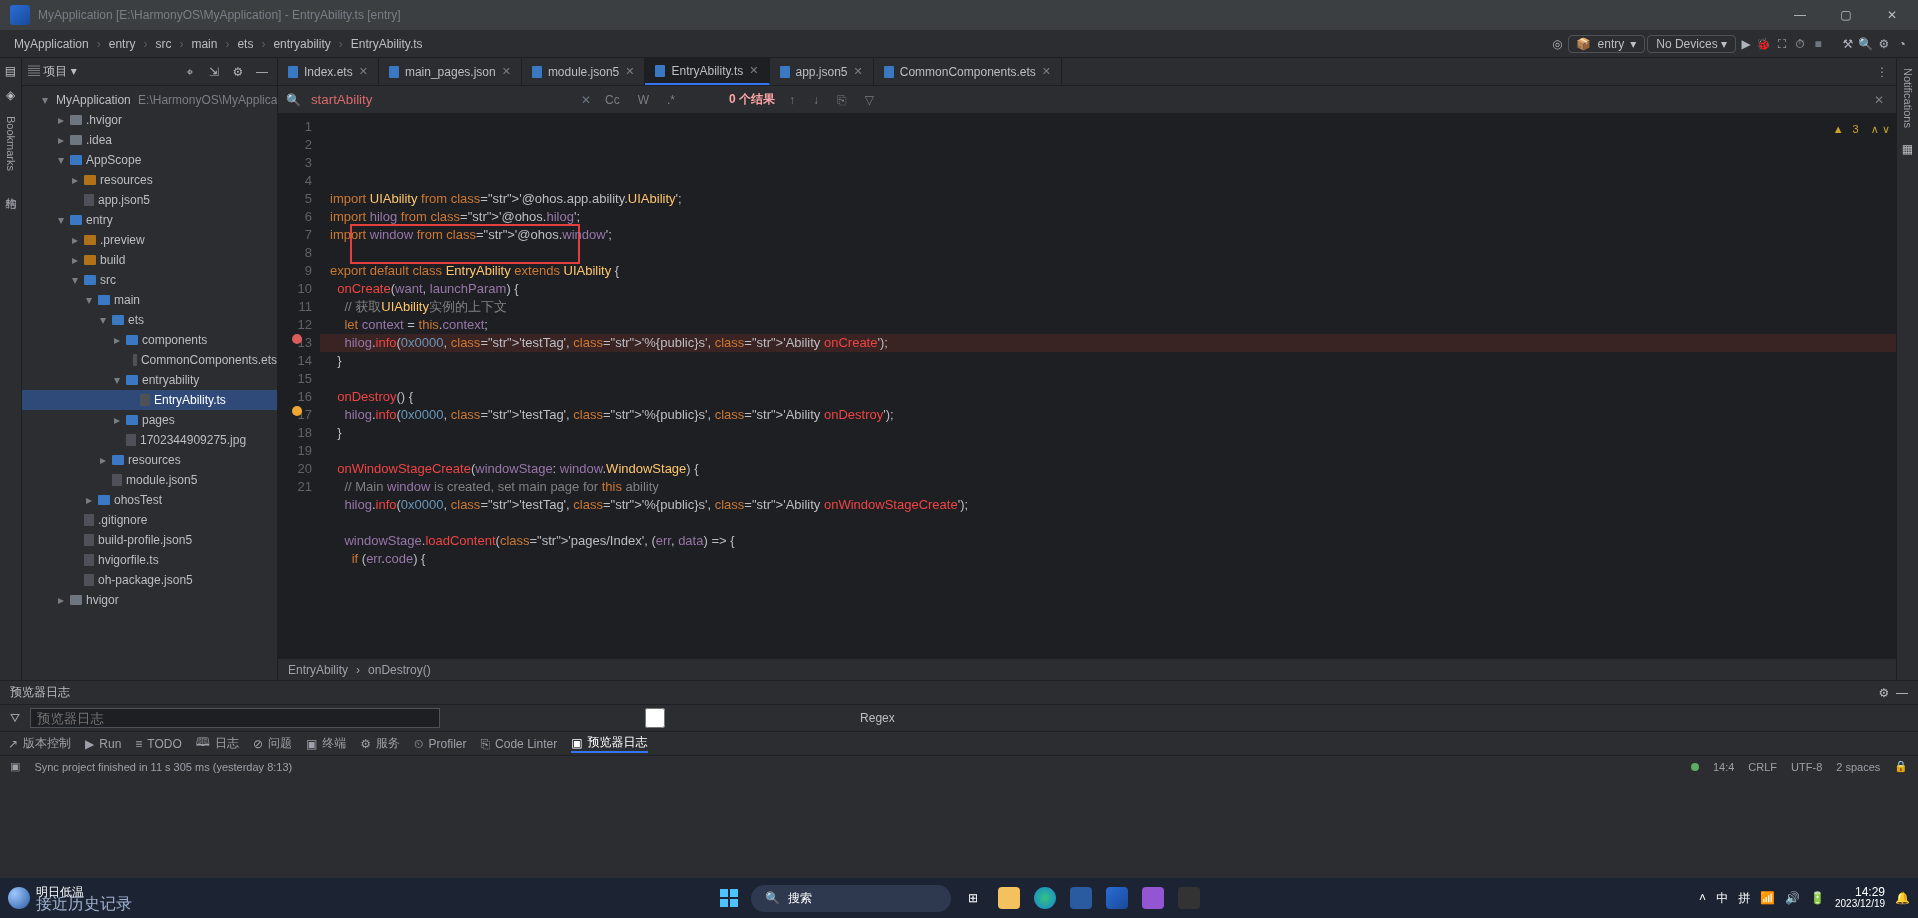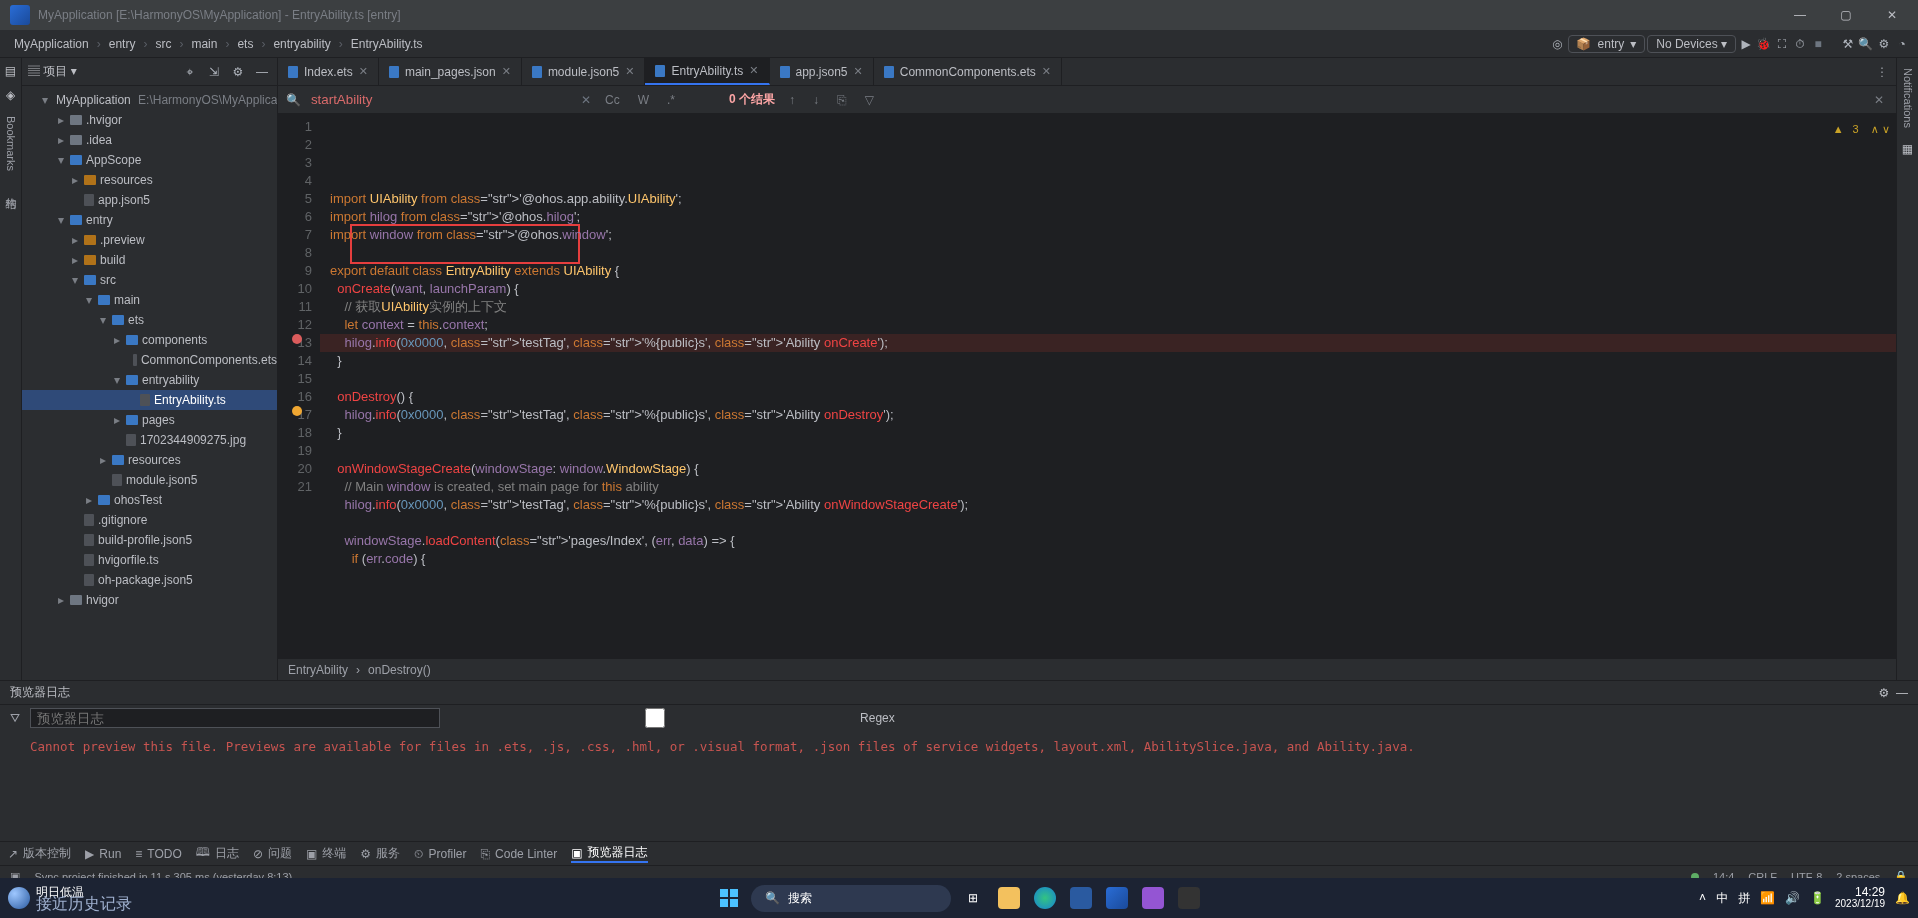--- a/index.html
+++ b/index.html
@@ -394,21 +394,20 @@
     <span>—</span>
   </div>
   <div class="pvsearch">
     <span style="color:#9da0a8">⛛</span>
     <input placeholder="预览器日志" style="">
     <label style="display:flex;align-items:center">
         <input type="checkbox" style=""> 
         <span>Regex</span>
       </label>
   </div>
-  <div class="pvbody">Cannot preview this file. Previews are available for files in .ets, .js, .css, .hml, or .visual format, .json files of service widgets, layout.xml, AbilitySlice.java, and Ability.java.</div>
 </div>
 
 <div class="tooltabs" id="tooltabs">
     <div class="tt">
       <span>↗</span>
       <span>版本控制</span>
     </div>
     <div class="tt">
       <span>▶</span>
       <span>Run</span>

